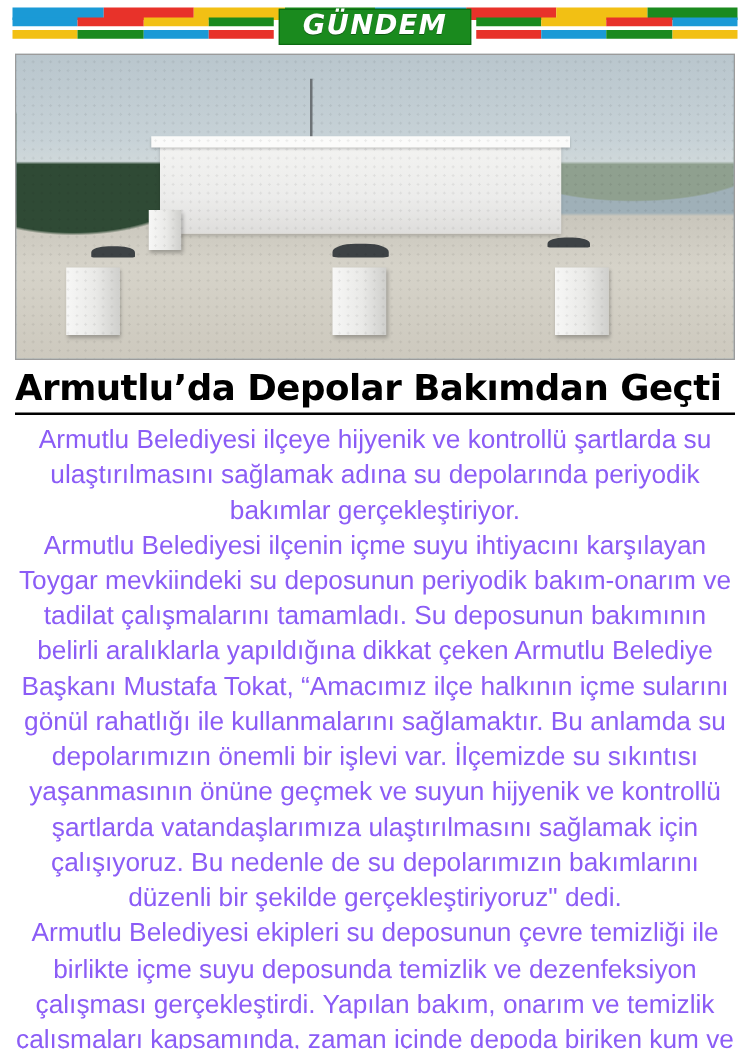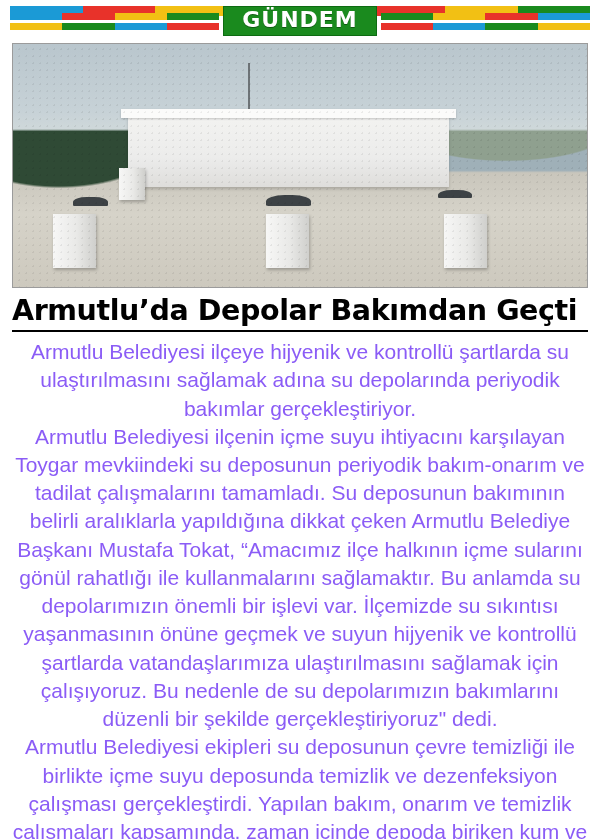--- a/index.html
+++ b/index.html
@@ -37,20 +37,22 @@
     display: flex;
   }
   .stripe {
     flex: 1 1 auto;
     height: 100%;
   }
   .banner-inner {
     position: absolute;
     left: 0; right: 0; top: 0; bottom: 0;
     display: flex;
+    align-items: center;
+    font-style: italic;
   }
   .banner-left-bars,
   .banner-right-bars {
     flex: 1 1 auto;
     height: 26px;
     display: flex;
     flex-direction: column;
     justify-content: center;
     gap: 3px;
     padding-top: 2px;

